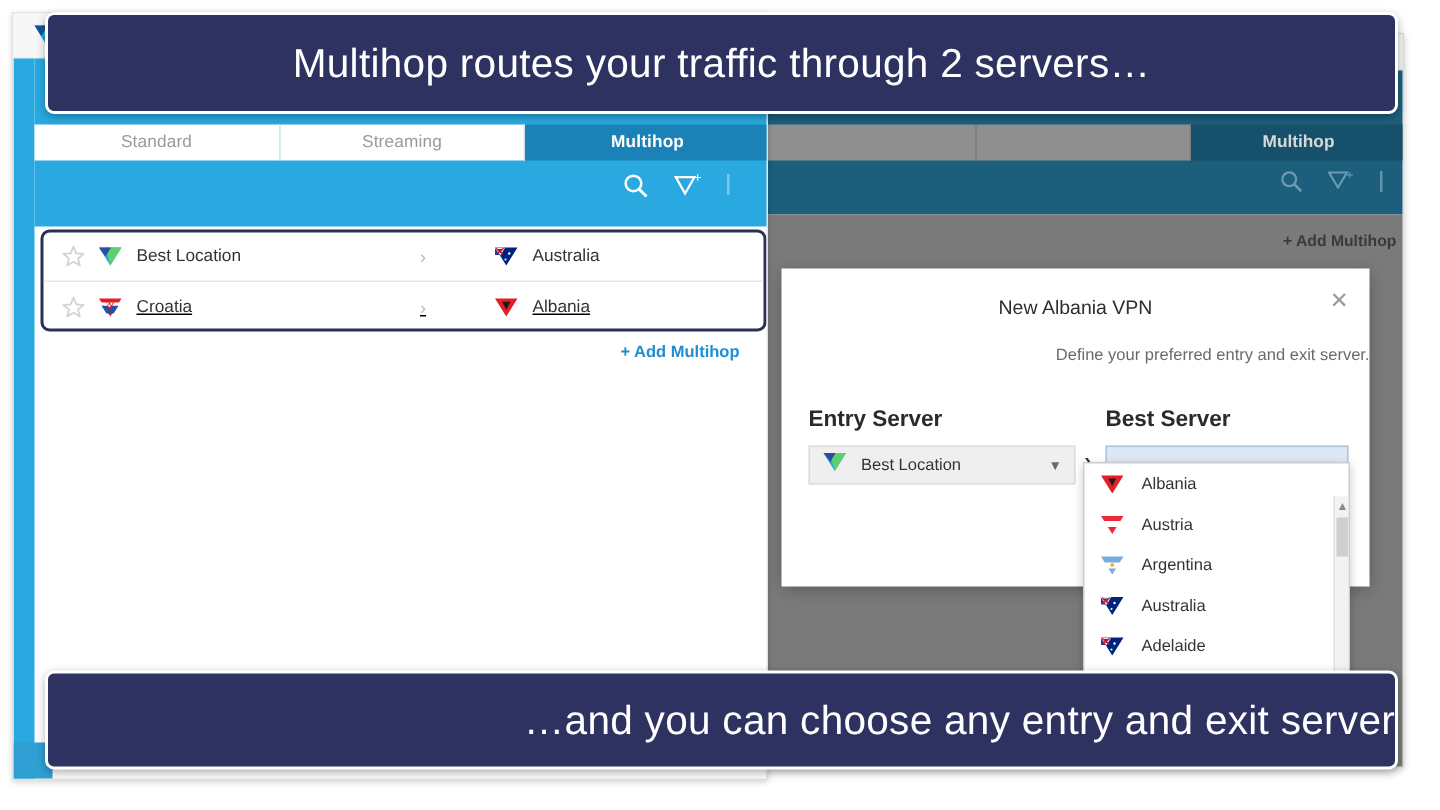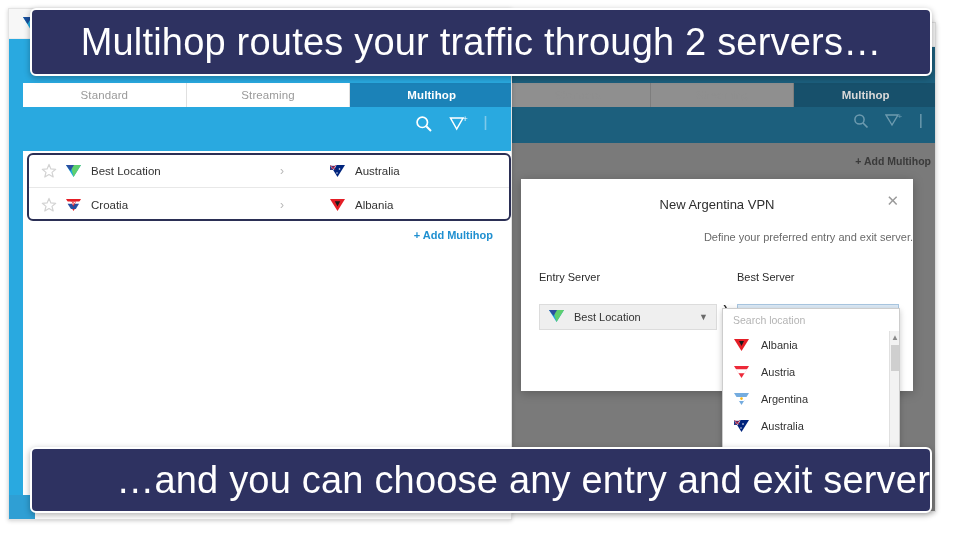--- a/index.html
+++ b/index.html
@@ -64,21 +64,21 @@
     position: absolute; left: 18px; top: 144px; width: 484px; height: 68px;
     background: #ffffff;
     border: 2px solid #2b2f55; border-radius: 6px;
     overflow: hidden;
   }
   .list-row {
     display: flex; align-items: center; height: 33px;
     border-bottom: 1px solid #e8e8e8;
     padding: 0 6px;
   }
-  .list-row:last-child { border-bottom: none; }
+  .list-row:last-child { border-bottom: none; text-decoration: underline; }
   .star-icon { width: 16px; height: 16px; margin-left: 6px; margin-right: 8px; flex: 0 0 auto;}
   .flag { width: 18px; height: 16px; flex: 0 0 auto; }
   .row-name { font-size: 11.5px; color: #333333; margin-left: 8px; }
   .row-left { display: flex; align-items: center; width: 236px; }
   .row-arrow { color: #b8b8b8; font-size: 12px; width: 22px; text-align: center; }
   .row-right { display: flex; align-items: center; flex: 1; margin-left: 36px;}
 
   .add-multihop {
     position: absolute; right: 18px; top: 220px;
     font-size: 11px; font-weight: bold; color: #1f8fd0; cursor: pointer;
@@ -137,21 +137,21 @@
   }
   .dialog-close {
     position: absolute; right: 14px; top: 14px;
     font-size: 15px; color: #9a9a9a; cursor: pointer; line-height: 15px;
   }
   .dialog-sub {
     position: absolute; left: 0; top: 52px; width: 392px;
     text-align: right; font-size: 11px; color: #6a6a6a;
   }
   .field-group { position: absolute; top: 92px; }
-  .field-label { font-size: 11px; font-weight: normal; color: #2b2b2b; margin-bottom: 21px; }
+  .field-label { font-size: 15px; font-weight: bold; color: #2b2b2b; margin-bottom: 9px; }
   .entry-group { left: 18px; width: 178px; }
   .exit-group  { left: 216px; width: 162px; }
   .combo {
     height: 26px; display: flex; align-items: center;
     background: #efefef; border: 1px solid #dcdcdc;
     padding: 0 8px; font-size: 11px; color: #333333; cursor: pointer;
   }
   .combo.exit {
     background: #dce9f5; border: 1px solid #a9c6e0;
   }
@@ -196,21 +196,21 @@
   .banner {
     position: absolute; left: 30px; width: 902px;
     background: #2e3261; border: 2px solid #ffffff; border-radius: 6px;
     box-shadow: 0 2px 6px rgba(0,0,0,0.3);
     display: flex; align-items: center; justify-content: center;
     color: #ffffff;
   }
   #banner-top { top: 8px; height: 68px; }
   #banner-bottom { top: 447px; height: 66px; justify-content: flex-end; }
   .banner-text {
-    font-size: 38px; font-weight: normal; letter-spacing: 0.2px;
+    font-size: 27px; font-weight: normal; letter-spacing: 0.2px;
     white-space: nowrap;
   }
 </style>
 </head>
 <body>
 
 <div id="screen">
 
   <div id="right-window">
     <div class="rw-titlebar">
@@ -241,21 +241,21 @@
             <rect x="1" y="0" width="1.6" height="14" fill="#bcd4e0"></rect>
           </svg>
         </span>
       </div>
     </div>
 
     <div class="rw-body">
       <div class="rw-add-multihop">+ Add Multihop</div>
 
       <div class="dialog">
-        <div class="dialog-title">New Argentina VPN</div>
+        <div class="dialog-title">New Albania VPN</div>
         <span class="dialog-close">✕</span>
         <div class="dialog-sub">Define your preferred entry and exit server.</div>
 
         <div class="field-group entry-group">
           <div class="field-label">Entry Server</div>
           <div class="combo">
             <span>
               <svg width="18" height="15" viewBox="0 0 18 15">
                 <path d="M1 1 L16 1 L8.5 13 Z" fill="#1ea7e0"></path>
                 <path d="M5 1 L16 1 L8.5 13 Z" fill="#5ecf6e"></path>
@@ -274,21 +274,20 @@
           <div class="combo exit">
             <span class="combo-text"></span>
             <span class="caret">▼</span>
           </div>
         </div>
       </div>
     </div>
   </div>
 
   <div class="dropdown">
-    <div class="dropdown-search">Search location</div>
 
     <div class="dd-item">
       <span class="flag">
         <svg width="18" height="16" viewBox="0 0 18 16">
           <path d="M1 2 L16 2 L8.5 14 Z" fill="#e41e26"></path>
           <path d="M6 4 L11 4 L8.5 9 Z" fill="#1a1a1a"></path>
         </svg>
       </span>
       <span>Albania</span>
     </div>

